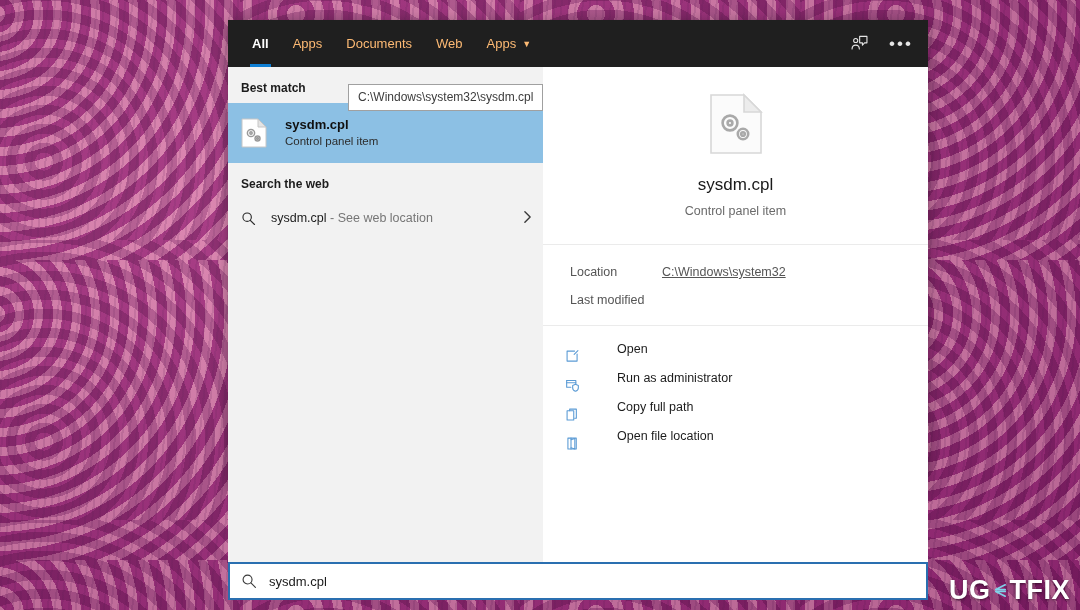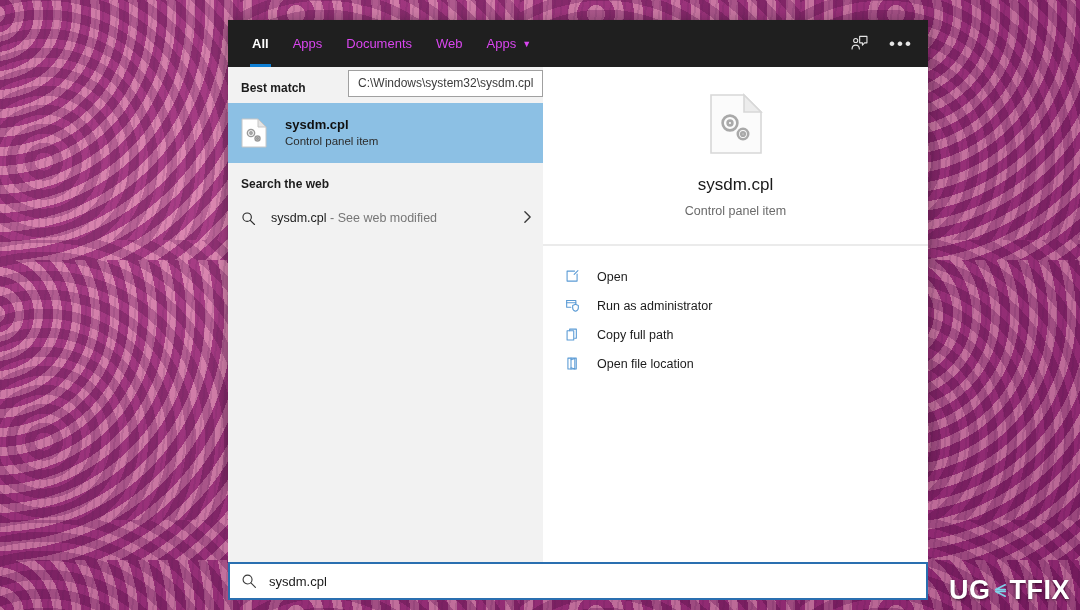--- a/index.html
+++ b/index.html
@@ -66,21 +66,21 @@
     display: flex;
     align-items: stretch;
     position: relative;
   }
   .tabs { display: flex; align-items: stretch; padding-left: 12px; }
   .tab {
     position: relative;
     display: flex;
     align-items: center;
     padding: 0 12px;
-    color: #d946ef;
+    color: #fdba74;
     font-size: 13px;
     cursor: default;
     white-space: nowrap;
   }
   .tab.active { color: #ffffff; font-weight: bold; }
   .tab.active::after {
     content: "";
     position: absolute;
     left: 10px; right: 10px;
     bottom: 0;
@@ -154,21 +154,21 @@
   }
   .web-row .mag { width: 30px; color: #2b2b2b; display: flex; align-items: center; }
   .web-label { font-size: 12.5px; color: #1b1b1b; }
   .web-label .muted { color: #767676; }
   .web-row .chev { margin-left: auto; color: #3a3a3a; font-size: 14px; }
 
   
   #path-tooltip {
     position: absolute;
     left: 120px;
-    top: 3px;
+    top: 17px;
     background: #ffffff;
     border: 1px solid #a0a0a0;
     padding: 5px 9px 6px;
     font-size: 12px;
     color: #3c3c3c;
     white-space: nowrap;
     z-index: 5;
   }
 
   
@@ -185,23 +185,23 @@
   .meta { padding: 20px 0 18px 27px; }
   .meta-row { display: flex; align-items: baseline; margin-bottom: 14px; }
   .meta-row:last-child { margin-bottom: 0; }
   .meta-key { width: 92px; font-size: 12.5px; color: #555555; }
   .meta-val { font-size: 12.5px; color: #555555; }
   .meta-val.link { text-decoration: underline; }
 
   .actions { padding: 16px 0 0 22px; }
   .action {
     display: flex;
-    align-items: center;
     height: 29px;
     cursor: default;
+    gap: 20px;
   }
   .action .act-icon {
     width: 32px;
     display: flex;
     align-items: center;
     color: #5b9bd5;
   }
   .action .act-label { font-size: 12.5px; color: #1c1c1c; }
 
   
@@ -315,21 +315,21 @@
         <div class="section-head">Search the web</div>
 
         <div class="web-row">
           <div class="mag">
             <svg width="15" height="15" viewBox="0 0 20 20" fill="none" stroke="currentColor" stroke-width="1.5">
               <circle cx="8.2" cy="8.2" r="5.6"></circle>
               <line x1="12.4" y1="12.4" x2="18" y2="18" stroke-linecap="round"></line>
             </svg>
           </div>
           <div class="web-label">
-            <span>sysdm.cpl</span><span class="muted"> - See web modified</span>
+            <span>sysdm.cpl</span><span class="muted"> - See web location</span>
           </div>
           <div class="chev">
             <svg width="11" height="14" viewBox="0 0 12 16" fill="none" stroke="currentColor" stroke-width="1.6" stroke-linecap="round" stroke-linejoin="round">
               <polyline points="3,2 9,8 3,14"></polyline>
             </svg>
           </div>
         </div>
 
         <div id="path-tooltip">C:\Windows\system32\sysdm.cpl</div>
       </div>
@@ -349,20 +349,30 @@
               </g>
             </svg>
           </div>
           <div class="preview-name">sysdm.cpl</div>
           <div class="preview-sub">Control panel item</div>
         </div>
 
         <div style="height:26px"></div>
         <div class="divider"></div>
 
+        <div class="meta">
+          <div class="meta-row">
+            <div class="meta-key">Location</div>
+            <div class="meta-val link">C:\Windows\system32</div>
+          </div>
+          <div class="meta-row">
+            <div class="meta-key">Last modified</div>
+            <div class="meta-val"></div>
+          </div>
+        </div>
 
         <div class="divider"></div>
 
         <div class="actions">
 
           <div class="action">
             <span class="act-icon">
               <svg width="15" height="15" viewBox="0 0 18 18" fill="none" stroke="currentColor" stroke-width="1.3" stroke-linecap="round" stroke-linejoin="round">
                 <path d="M11.5 2.5H2.5v12h12V6"></path>
                 <line x1="11" y1="6.5" x2="15.5" y2="2"></line>

